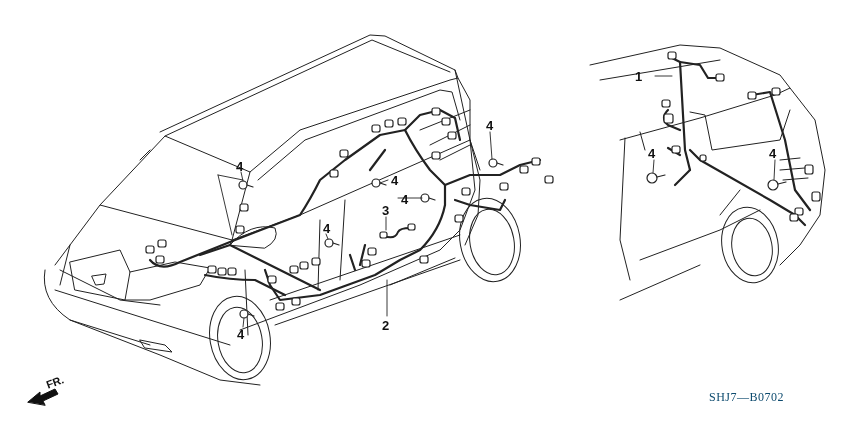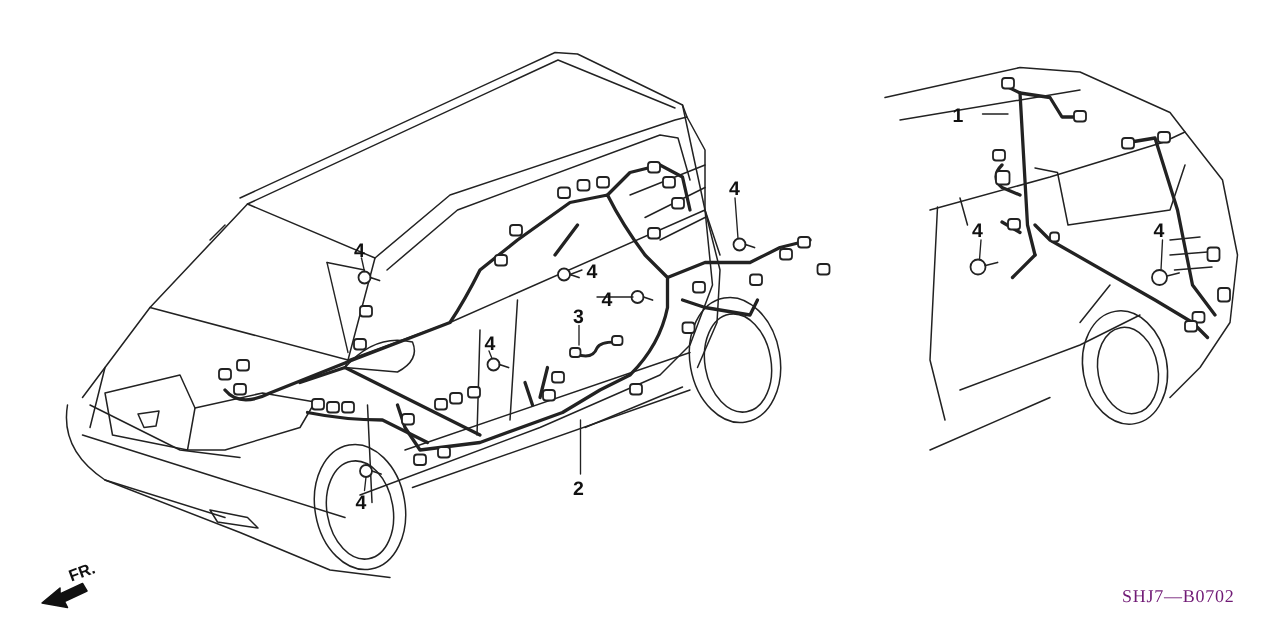--- a/index.html
+++ b/index.html
@@ -1,19 +1,19 @@
 <!DOCTYPE html>
 <html><head>
 <meta charset="utf-8">
 <style>
   html, body { margin:0; padding:0; background:#ffffff; }
   body { width:850px; height:424px; position:relative; overflow:hidden; font-family:"Liberation Sans", sans-serif; }
   #canvas { position:absolute; left:0; top:0; width:850px; height:424px; }
   .callout { position:absolute; font-family:"Liberation Sans", sans-serif; font-weight:bold; font-size:13px; color:#111; line-height:1; }
-  .code { position:absolute; left:748px; top:390px; font-family:"Liberation Serif", serif; font-size:12px; color:#701a75; letter-spacing:0.5px; }
+  .code { position:absolute; left:709px; top:390px; font-family:"Liberation Serif", serif; font-size:12px; color:#0c4a6e; letter-spacing:0.5px; }
   .fr { position:absolute; left:46px; top:376px; font-family:"Liberation Sans", sans-serif; font-weight:bold; font-size:11px; color:#111; transform:rotate(-20deg); }
 </style>
 </head>
 <body>
 
 <svg id="canvas" viewBox="0 0 850 424" xmlns="http://www.w3.org/2000/svg">
   <g fill="none" stroke="#222" stroke-width="1" stroke-linejoin="round" stroke-linecap="round">
 
     <g>
 

